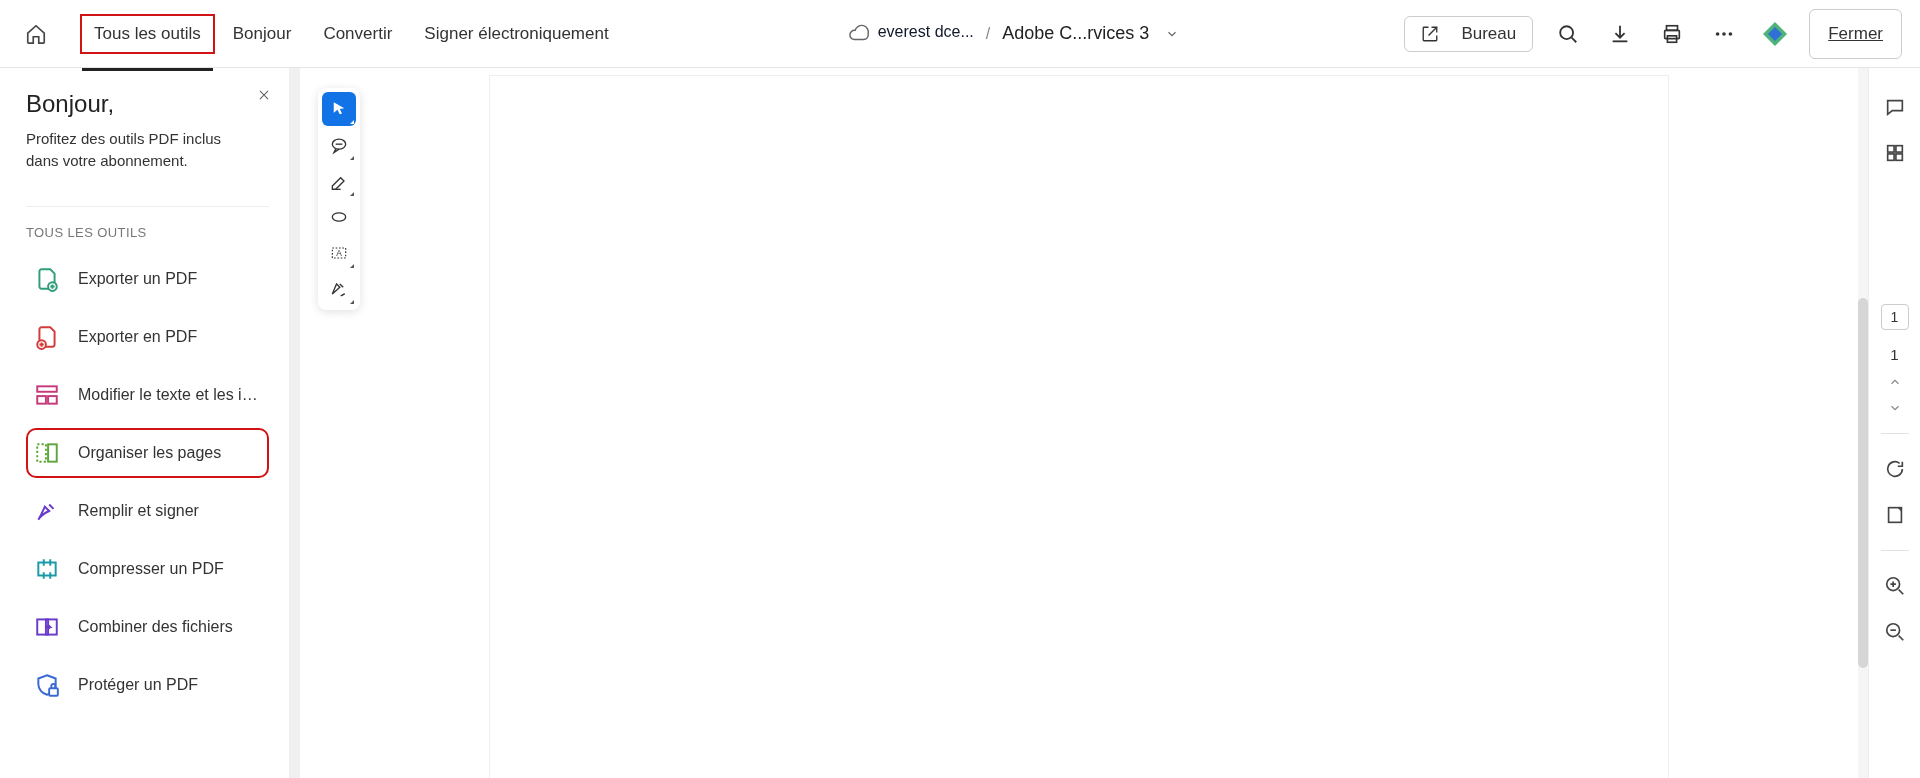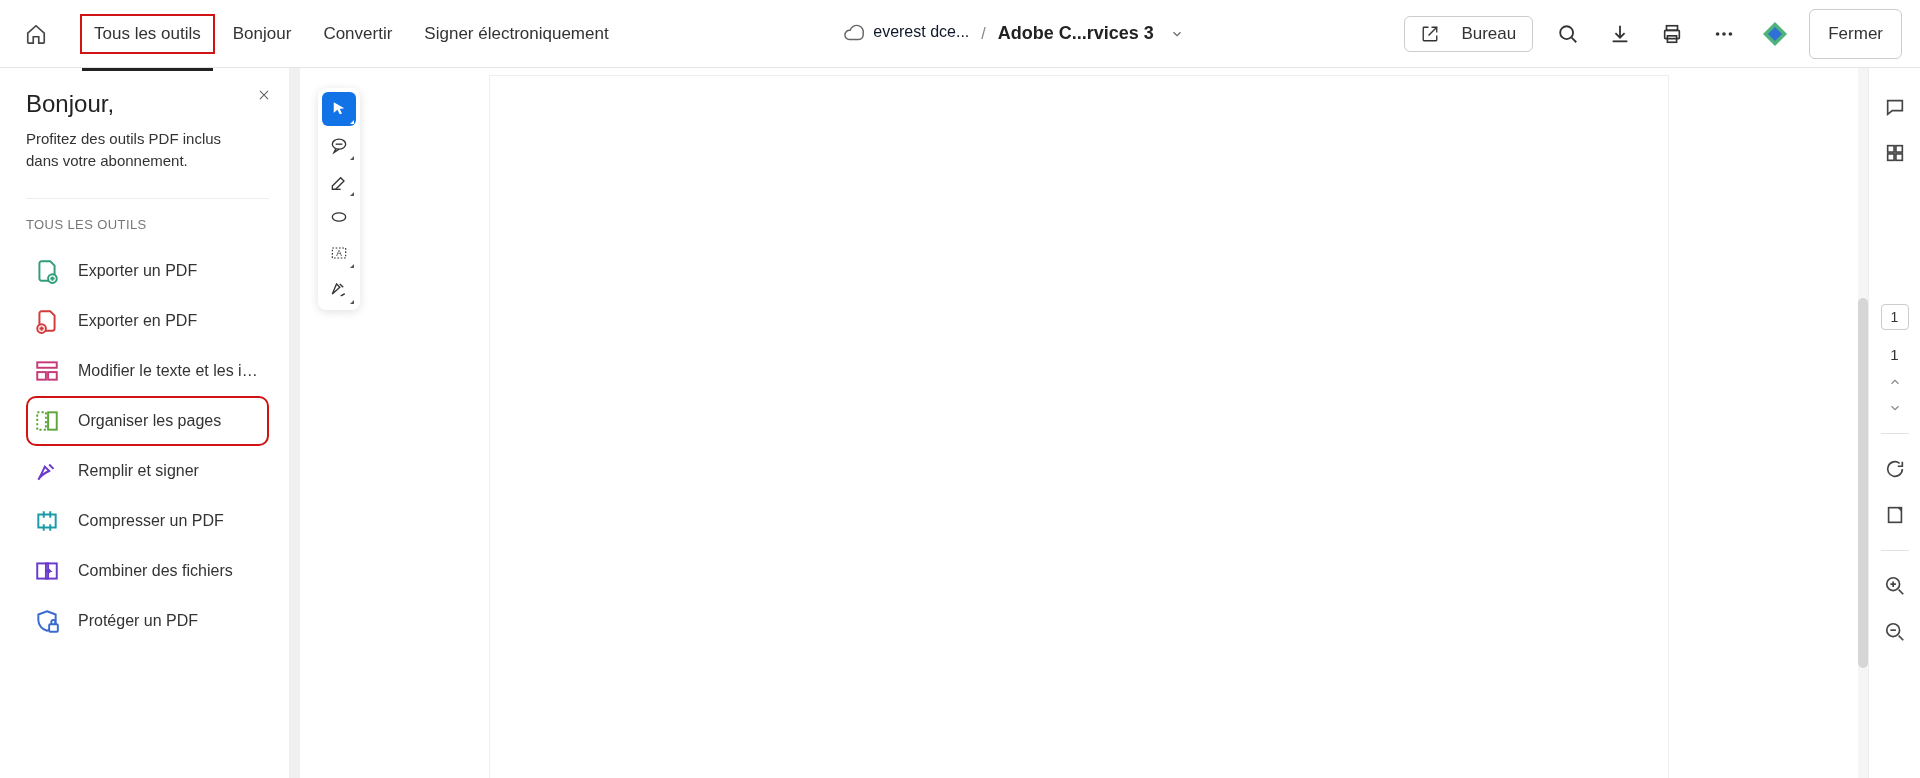--- a/index.html
+++ b/index.html
@@ -10,37 +10,37 @@
   .topbar { height: 68px; display: flex; align-items: center; border-bottom: 1px solid #e5e5e5; padding: 0 18px; }
   .topbar-left { display: flex; align-items: center; gap: 2px; }
   .home-btn { width: 36px; height: 36px; display:flex;align-items:center;justify-content:center; cursor:pointer; }
   .menu-tabs { display:flex; gap: 4px; margin-left: 24px; }
   .menu-tab { padding: 8px 12px; font-size: 17px; color:#333; cursor:pointer; border-radius:4px; border:2px solid transparent; }
   .menu-tab.highlighted { border:2px solid #d11313; border-radius:0; position:relative; }
   .menu-tab.active-underline::after { content:""; position:absolute; left:0; right:0; bottom:-19px; height:3px; background:#222; }
   .topbar-center { flex:1; display:flex; align-items:center; justify-content:center; gap:12px; }
   .cloud-group { display:flex; gap:8px; color:#0f172a; font-size:16px; }
   .file-sep { color:#888; font-size:16px; }
-  .file-name { font-weight:700; font-size:18px; color:#222;text-align:center; }
+  .file-name { font-weight:400; font-size:18px; color:#222;text-align:center; }
   .file-chevron { color:#666; margin-left:4px; }
   .topbar-right { display:flex; align-items:center; gap:18px; }
   .bureau-btn { display:flex; align-items:center; gap:22px; border:1px solid #ccc; border-radius:6px; padding:7px 16px; font-size:17px; color:#333; cursor:pointer; }
   .icon-btn { width:34px; height:34px; display:flex; align-items:center; justify-content:center; cursor:pointer; color:#333; }
   .avatar { width:32px; height:32px; border-radius:50%; display:flex; align-items:center; justify-content:center; }
-  .close-btn { border:1px solid #ccc; border-radius:6px; padding:14px 18px; font-size:17px; color:#333; cursor:pointer; }
+  .close-btn { border:1px solid #ccc; border-radius:6px; padding:14px 18px; font-size:17px; color:#333; cursor:pointer;text-decoration:underline; }
 
   
   .main { flex:1; display:flex; overflow:hidden; }
   .sidebar { width:290px; border-right:1px solid #eee; padding:22px 20px 10px 26px; position:relative; overflow:hidden; }
   .sidebar-close { position:absolute; top:20px; right:18px; color:#666; font-size:18px; cursor:pointer; }
   .greeting { font-size:24px; font-weight:400; color:#222; margin-bottom:10px; }
-  .greeting-sub { font-size:15px; color:#333; line-height:1.45; margin-bottom:26px; max-width:220px; }
+  .greeting-sub { font-size:15px; color:#333; line-height:1.45; margin-bottom:34px; max-width:220px; }
   .section-divider { border-top:1px solid #eee; margin-bottom:18px; }
   .section-title { font-size:13px; letter-spacing:0.4px; color:#777; margin-bottom:14px; }
-  .tool-list { display:flex; flex-direction:column; gap:0; }
+  .tool-list { display:flex; flex-direction:column; gap:8px; }
   .tool-item { display:flex; align-items:center; gap:18px; padding:10px 6px; font-size:16px; color:#333; cursor:pointer; border-radius:6px; border:2px solid transparent; }
   .tool-item.highlighted { border:2px solid #d11313; border-radius:10px; }
   .tool-icon { width:26px; height:26px; display:flex; align-items:center; justify-content:center; flex-shrink:0; }
   .tool-label { white-space:nowrap; overflow:hidden; text-overflow:ellipsis; max-width:190px; }
 
   
   .doc-area { flex:1; display:flex; background:#fdfdfd; position:relative; }
   .scroll-indicator { width:10px; height:100%; background:#f0f0f0; }
   .doc-canvas { flex:1; position:relative; background:#fff; }
   .page { position:absolute; top:8px; left:190px; right:200px; bottom:-2px; background:#fff; box-shadow:0 0 0 1px #eee; }

